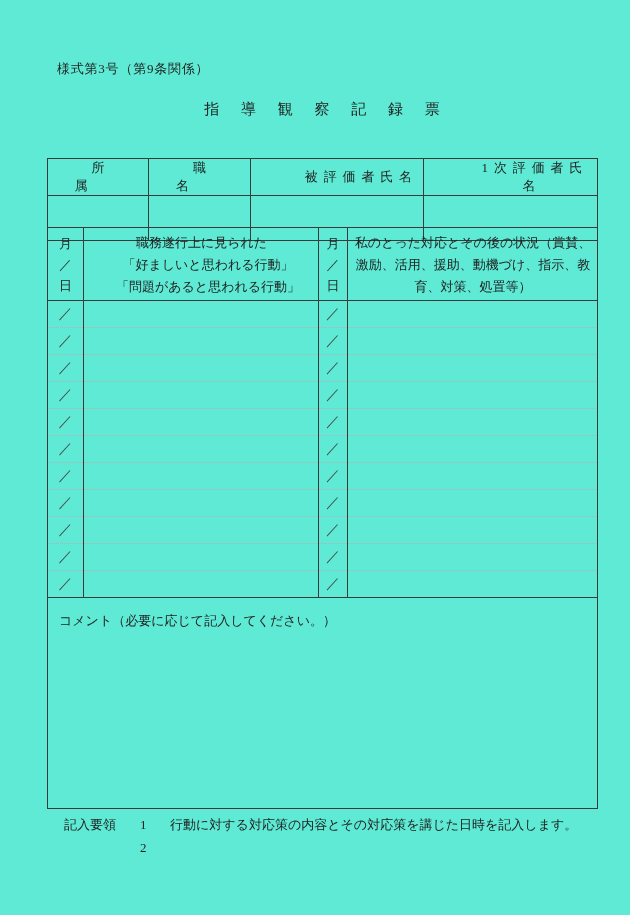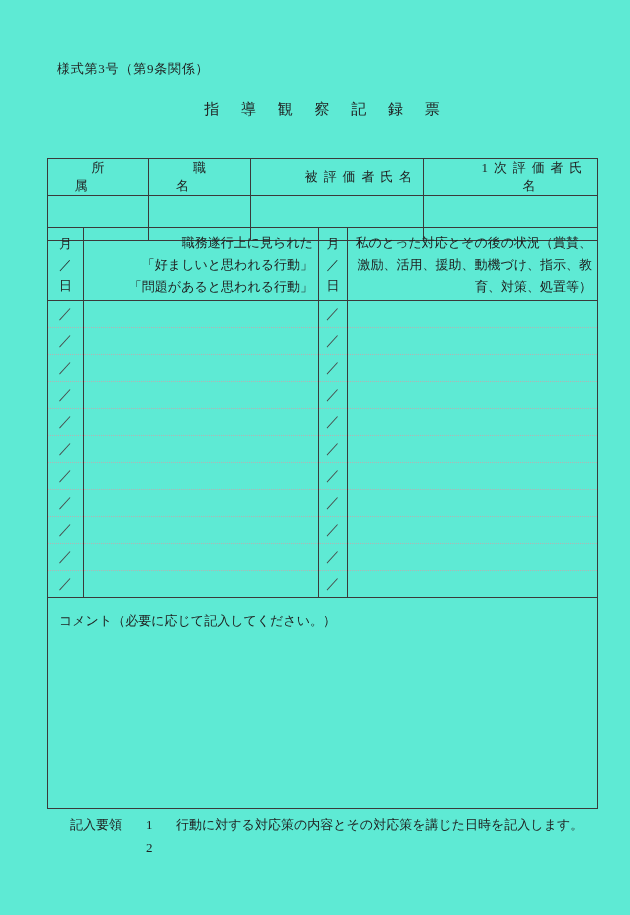--- a/index.html
+++ b/index.html
@@ -64,21 +64,21 @@
   
   .t2 { position: absolute; left: 47px; top: 227px; }
   .t2 th { height: 68px; vertical-align: middle; }
   .t2 .dh {
     white-space: pre-line;
     text-align: center;
     line-height: 21px;
   }
   .t2 .bh, .t2 .rh {
     white-space: pre-line;
-    text-align: right;
+    text-align: center;
     vertical-align: top;
     padding: 4px 5px 0 6px;
     line-height: 22px;
   }
   .t2 tbody td { height: 26px; }
   .t2 tbody .dc {
     text-align: center;
     vertical-align: middle;
     color: #474747;
     font-size: 14px;
@@ -90,21 +90,21 @@
     border: 1px solid #3a3a3a;
     height: 196px;
     vertical-align: top;
     text-align: left;
     padding: 14px 10px 0 11px;
   }
 
   
   .notes {
     position: absolute;
-    left: 70px;
+    left: 64px;
     top: 813px;
     display: grid;
     grid-template-columns: 76px 30px auto;
     line-height: 23px;
     white-space: nowrap;
   }
   .notes .num { text-align: left; }
 </style>
 </head>
 <body>

